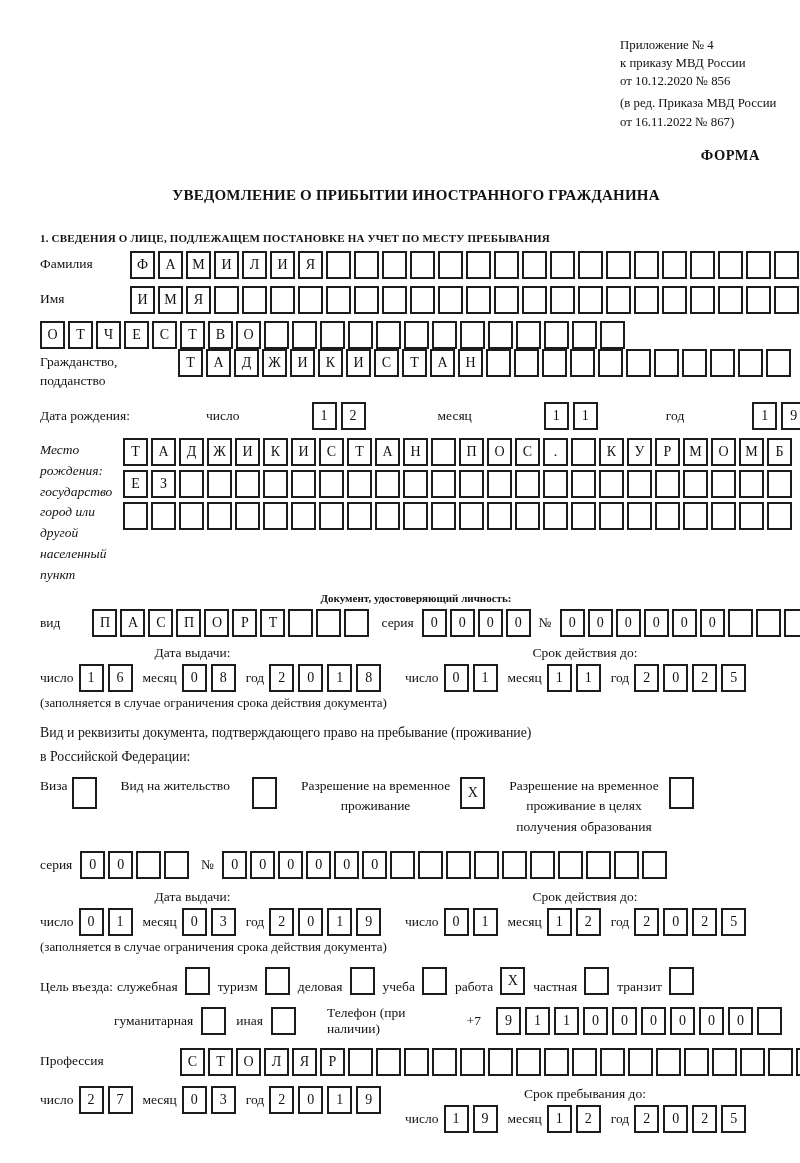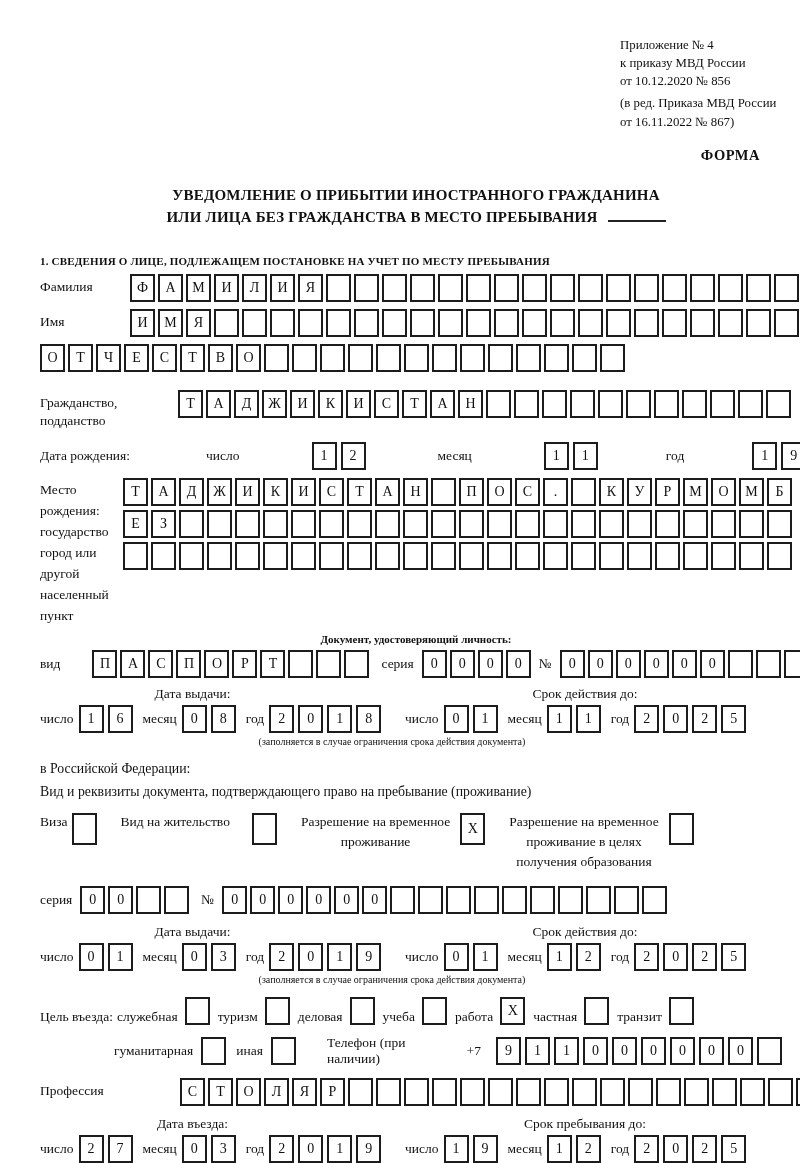--- a/index.html
+++ b/index.html
@@ -37,35 +37,35 @@
   .surname-row .lbl, .name-row .lbl { width:90px; padding-top:4px; }
   .patronymic-row .lbl { width:167px; padding-top:4px; }
   .citizenship-row .lbl { width:138px; padding-top:4px; }
 
   .inline-row { display:flex; align-items:center; flex-wrap:nowrap; margin-top:9px; }
   .inline-row > * { flex:0 0 auto; }
   .sp4{width:4px;} .sp8{width:8px;} .sp12{width:12px;} .sp16{width:16px;} .sp24{width:24px;} .sp32{width:32px;}
 
   
   .bp { display:flex; margin-top:8px; }
-  .bp-labels { width:140px; line-height:1.55; padding-top:2px; }
+  .bp-labels { width:140px; line-height:1.55; padding-top:2px;font-style:italic; }
   .bp-rows .cells { margin-bottom:4px; display:flex; }
 
   .center-bold { text-align:center; font-weight:bold; font-size:11px; margin-top:6px; }
 
   
   .daterow { display:flex; margin-top:8px; }
   .dcol-left { width:365px; }
   .dcol-right { width:360px; }
   .dhead { text-align:center; margin-bottom:3px; }
   .dcol-left .dhead { padding-right:60px; }
   .dline { display:flex; align-items:center; }
   .dline .dlbl { margin-right:5px; }
   .dline .cells { gap:4px; margin-right:10px; }
-  .note-right { text-align:center; padding-right:48px; font-size:10px; margin-top:3px; }
+  .note-right { text-align:left; padding-right:48px; font-size:13px; margin-top:3px; }
 
   .para { margin-top:10px; line-height:1.7; font-size:13.8px; }
 
   
   .permits { display:flex; align-items:flex-start; margin-top:8px; }
   .permit { display:flex; align-items:flex-start; }
   .permit .txt { line-height:1.5; }
   .permit .txt.center { text-align:center; }
   .permit .cells { margin-left:10px; margin-top:1px; }
 
@@ -86,21 +86,20 @@
     <div>к приказу МВД России</div>
     <div>от 10.12.2020 № 856</div>
     <div class="gap"></div>
     <div>(в ред. Приказа МВД России</div>
     <div>от 16.11.2022 № 867)</div>
   </div>
   <div class="forma">ФОРМА</div>
 
   <div class="title">
     <div>УВЕДОМЛЕНИЕ О ПРИБЫТИИ ИНОСТРАННОГО ГРАЖДАНИНА</div>
-    <div><span>ИЛИ ЛИЦА БЕЗ ГРАЖДАНСТВА В МЕСТО ПРЕБЫВАНИЯ</span><span class="blank-line"></span></div>
   </div>
 
   <div class="section-heading">1. СВЕДЕНИЯ О ЛИЦЕ, ПОДЛЕЖАЩЕМ ПОСТАНОВКЕ НА УЧЕТ ПО МЕСТУ ПРЕБЫВАНИЯ</div>
 
   <div class="row surname-row">
     <div class="lbl">Фамилия</div>
     <div class="cells">
         <span class="cell">Ф</span>
         <span class="cell">А</span>
         <span class="cell">М</span>
@@ -177,21 +176,21 @@
         <span class="cell"></span>
         <span class="cell"></span>
         <span class="cell"></span>
         <span class="cell"></span>
         <span class="cell"></span>
         <span class="cell"></span>
         <span class="cell"></span>
       </div>
   </div>
 
-  <div class="row citizenship-row" style="margin-top:18px;">
+  <div class="row citizenship-row" style="margin-top:0;">
     <div class="lbl">
       <div>Гражданство,</div>
       <div>подданство</div>
     </div>
     <div class="cells">
         <span class="cell">Т</span>
         <span class="cell">А</span>
         <span class="cell">Д</span>
         <span class="cell">Ж</span>
         <span class="cell">И</span>
@@ -426,22 +425,22 @@
             <span class="cell">0</span>
             <span class="cell">2</span>
             <span class="cell">5</span>
           </span>
       </div>
     </div>
   </div>
   <div class="note-right">(заполняется в случае ограничения срока действия документа)</div>
 
   <div class="para">
+    <div>Вид и реквизиты документа, подтверждающего право на пребывание (проживание)</div>
     <div>в Российской Федерации:</div>
-    <div>Вид и реквизиты документа, подтверждающего право на пребывание (проживание)</div>
   </div>
 
   <div class="permits">
     <div class="permit">
       <span class="txt">Виза</span>
       <span class="cells" style="margin-left:4px;">
           <span class="cell tall"></span>
         </span>
     </div>
     <span class="sp24"></span>
@@ -640,21 +639,20 @@
         <span class="cell"></span>
         <span class="cell"></span>
         <span class="cell"></span>
         <span class="cell"></span>
         <span class="cell"></span>
       </div>
   </div>
 
   <div class="daterow" style="margin-top:10px;">
     <div class="dcol-left">
-      <div class="dhead">Дата въезда:</div>
       <div class="dline">
         <span class="dlbl">число</span>
         <span class="cells">
             <span class="cell">2</span>
             <span class="cell">7</span>
           </span>
         <span class="dlbl">месяц</span>
         <span class="cells">
             <span class="cell">0</span>
             <span class="cell">3</span>

